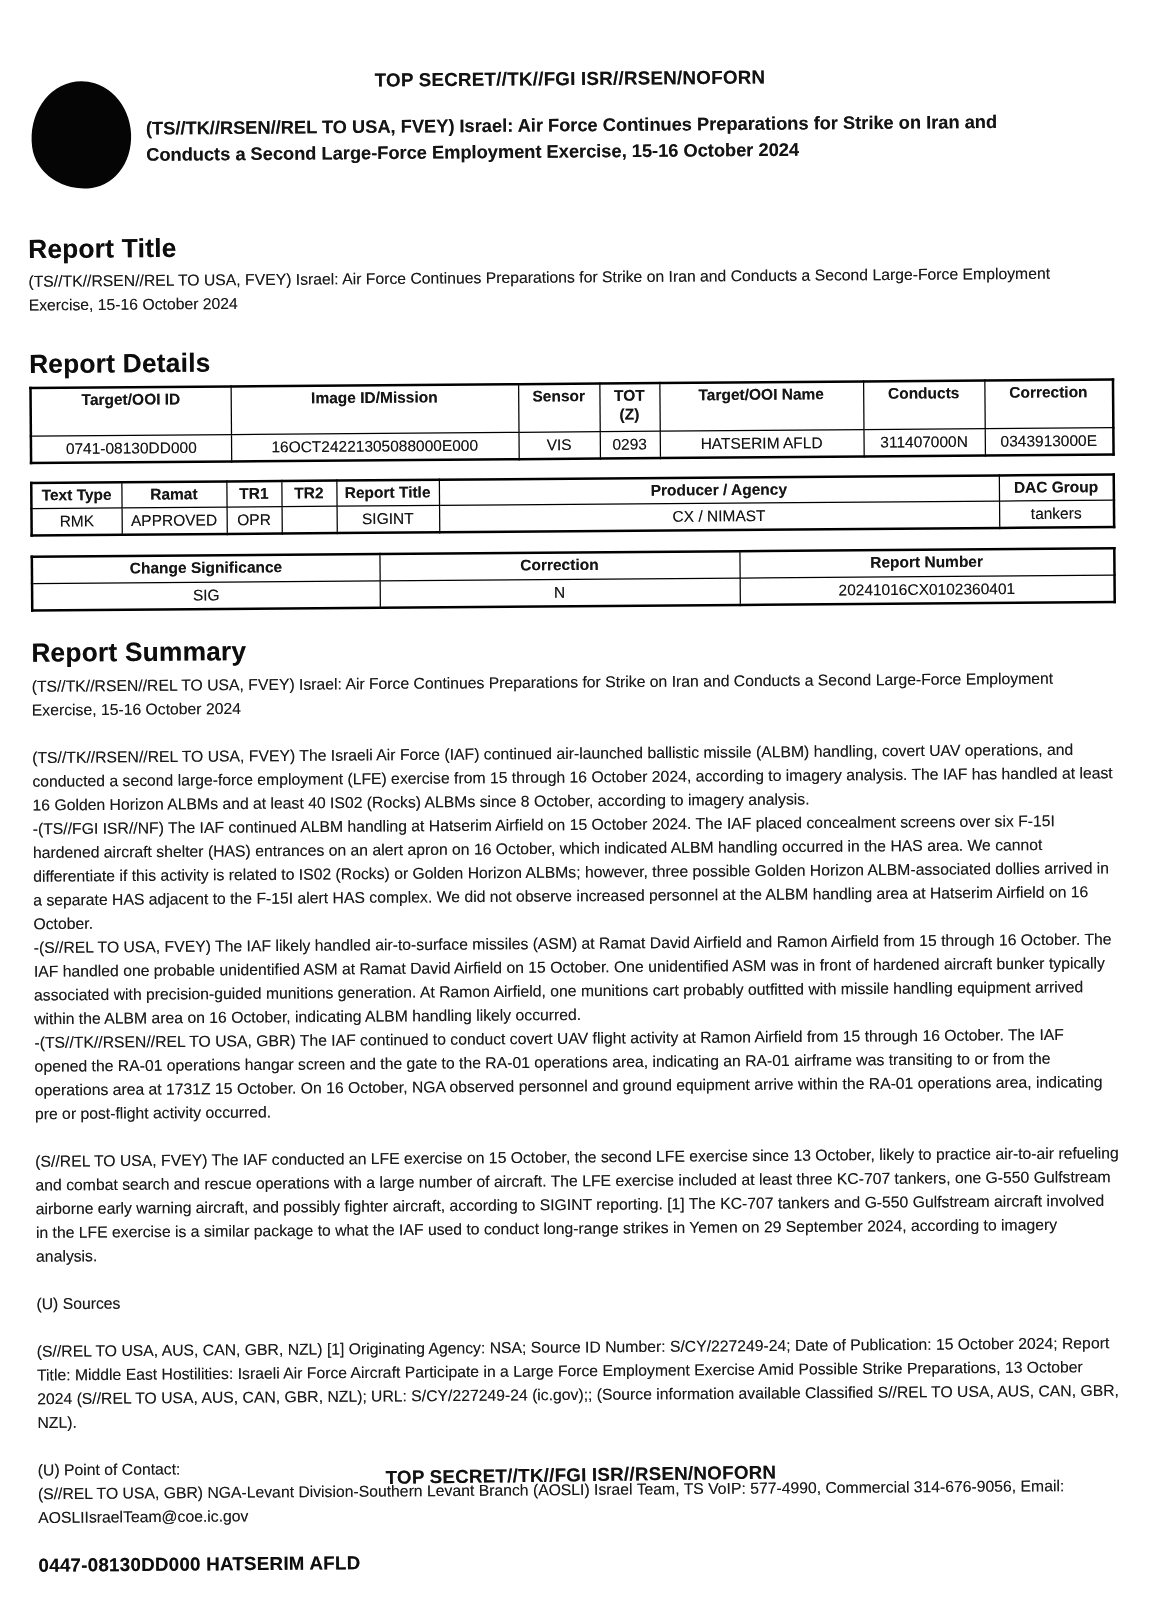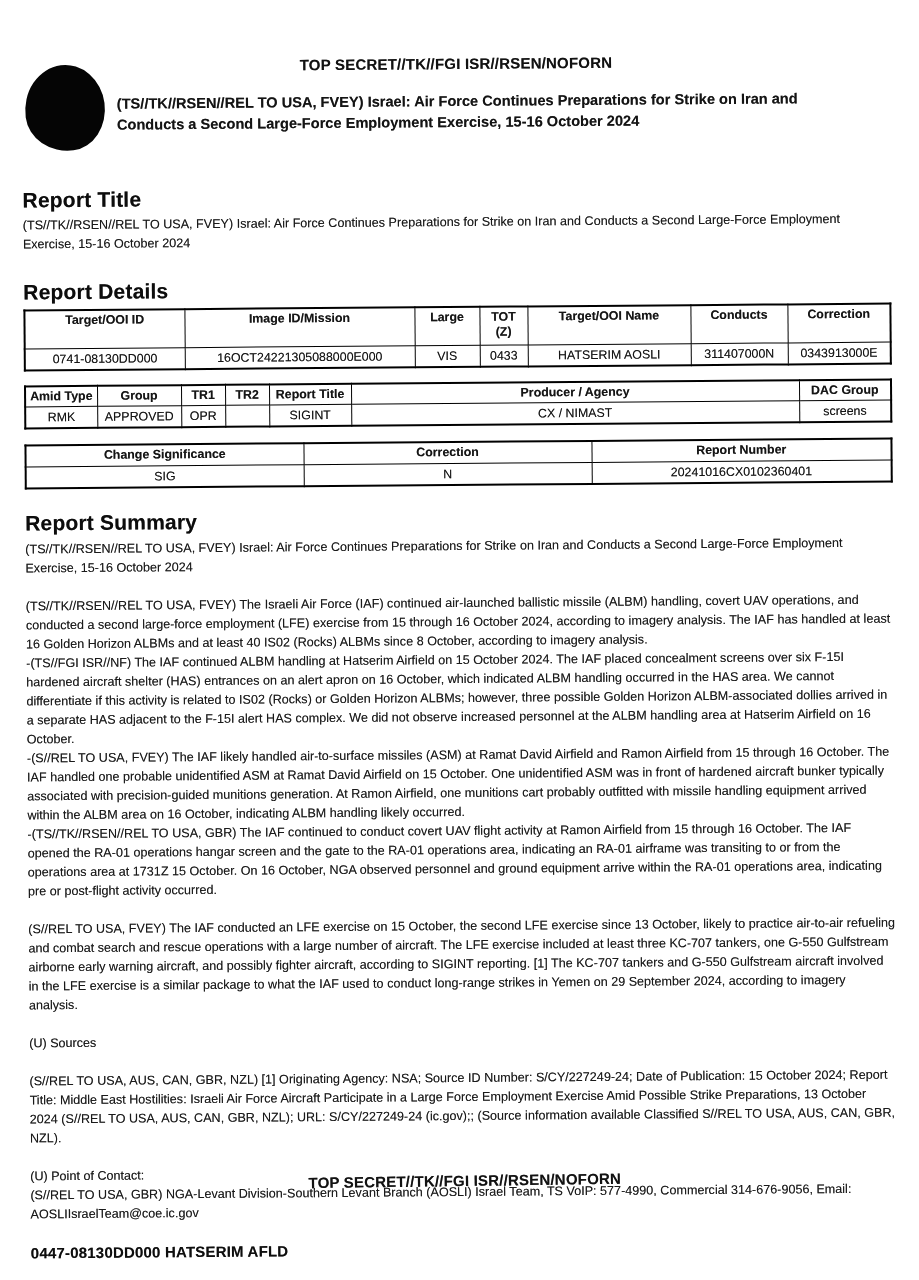--- a/index.html
+++ b/index.html
@@ -128,66 +128,66 @@
           <col style="width:65px">
         <col style="width:48px">
           <col style="width:163px">
           <col style="width:97px">
           <col style="width:103px">
       </colgroup>
       <tbody>
           <tr>
         <th>Target/OOI ID</th>
         <th>Image ID/Mission</th>
-        <th>Large</th>
+        <th>Sensor</th>
         <th>TOT (Z)</th>
         <th>Target/OOI Name</th>
         <th>Conducts</th>
         <th>Correction</th>
       </tr>
       <tr>
         <td>0741-08130DD000</td>
         <td>16OCT24221305088000E000</td>
         <td>VIS</td>
-        <td>0433</td>
-        <td>HATSERIM AOSLI</td>
+        <td>0293</td>
+        <td>HATSERIM AFLD</td>
         <td>311407000N</td>
         <td>0343913000E</td>
       </tr>
     </tbody>
       </table>
 
     <table class="doc-table t2">
       <colgroup>
         <col style="width:72px">
           <col style="width:84px">
           <col style="width:44px">
           <col style="width:44px">
         <col style="width:82px">
           <col style="width:448px">
           <col style="width:92px">
       </colgroup>
       <tbody>
           <tr>
-        <th>Amid Type</th>
-        <th>Group</th>
+        <th>Text Type</th>
+        <th>Ramat</th>
         <th>TR1</th>
         <th>TR2</th>
         <th>Report Title</th>
         <th>Producer / Agency</th>
         <th>DAC Group</th>
       </tr>
       <tr>
         <td>RMK</td>
         <td>APPROVED</td>
         <td>OPR</td>
         <td></td>
         <td>SIGINT</td>
         <td>CX / NIMAST</td>
-        <td>screens</td>
+        <td>tankers</td>
       </tr>
     </tbody>
       </table>
 
     <table class="doc-table t3">
       <colgroup>
         <col style="width:278px">
           <col style="width:288px">
           <col style="width:300px">
       </colgroup>

